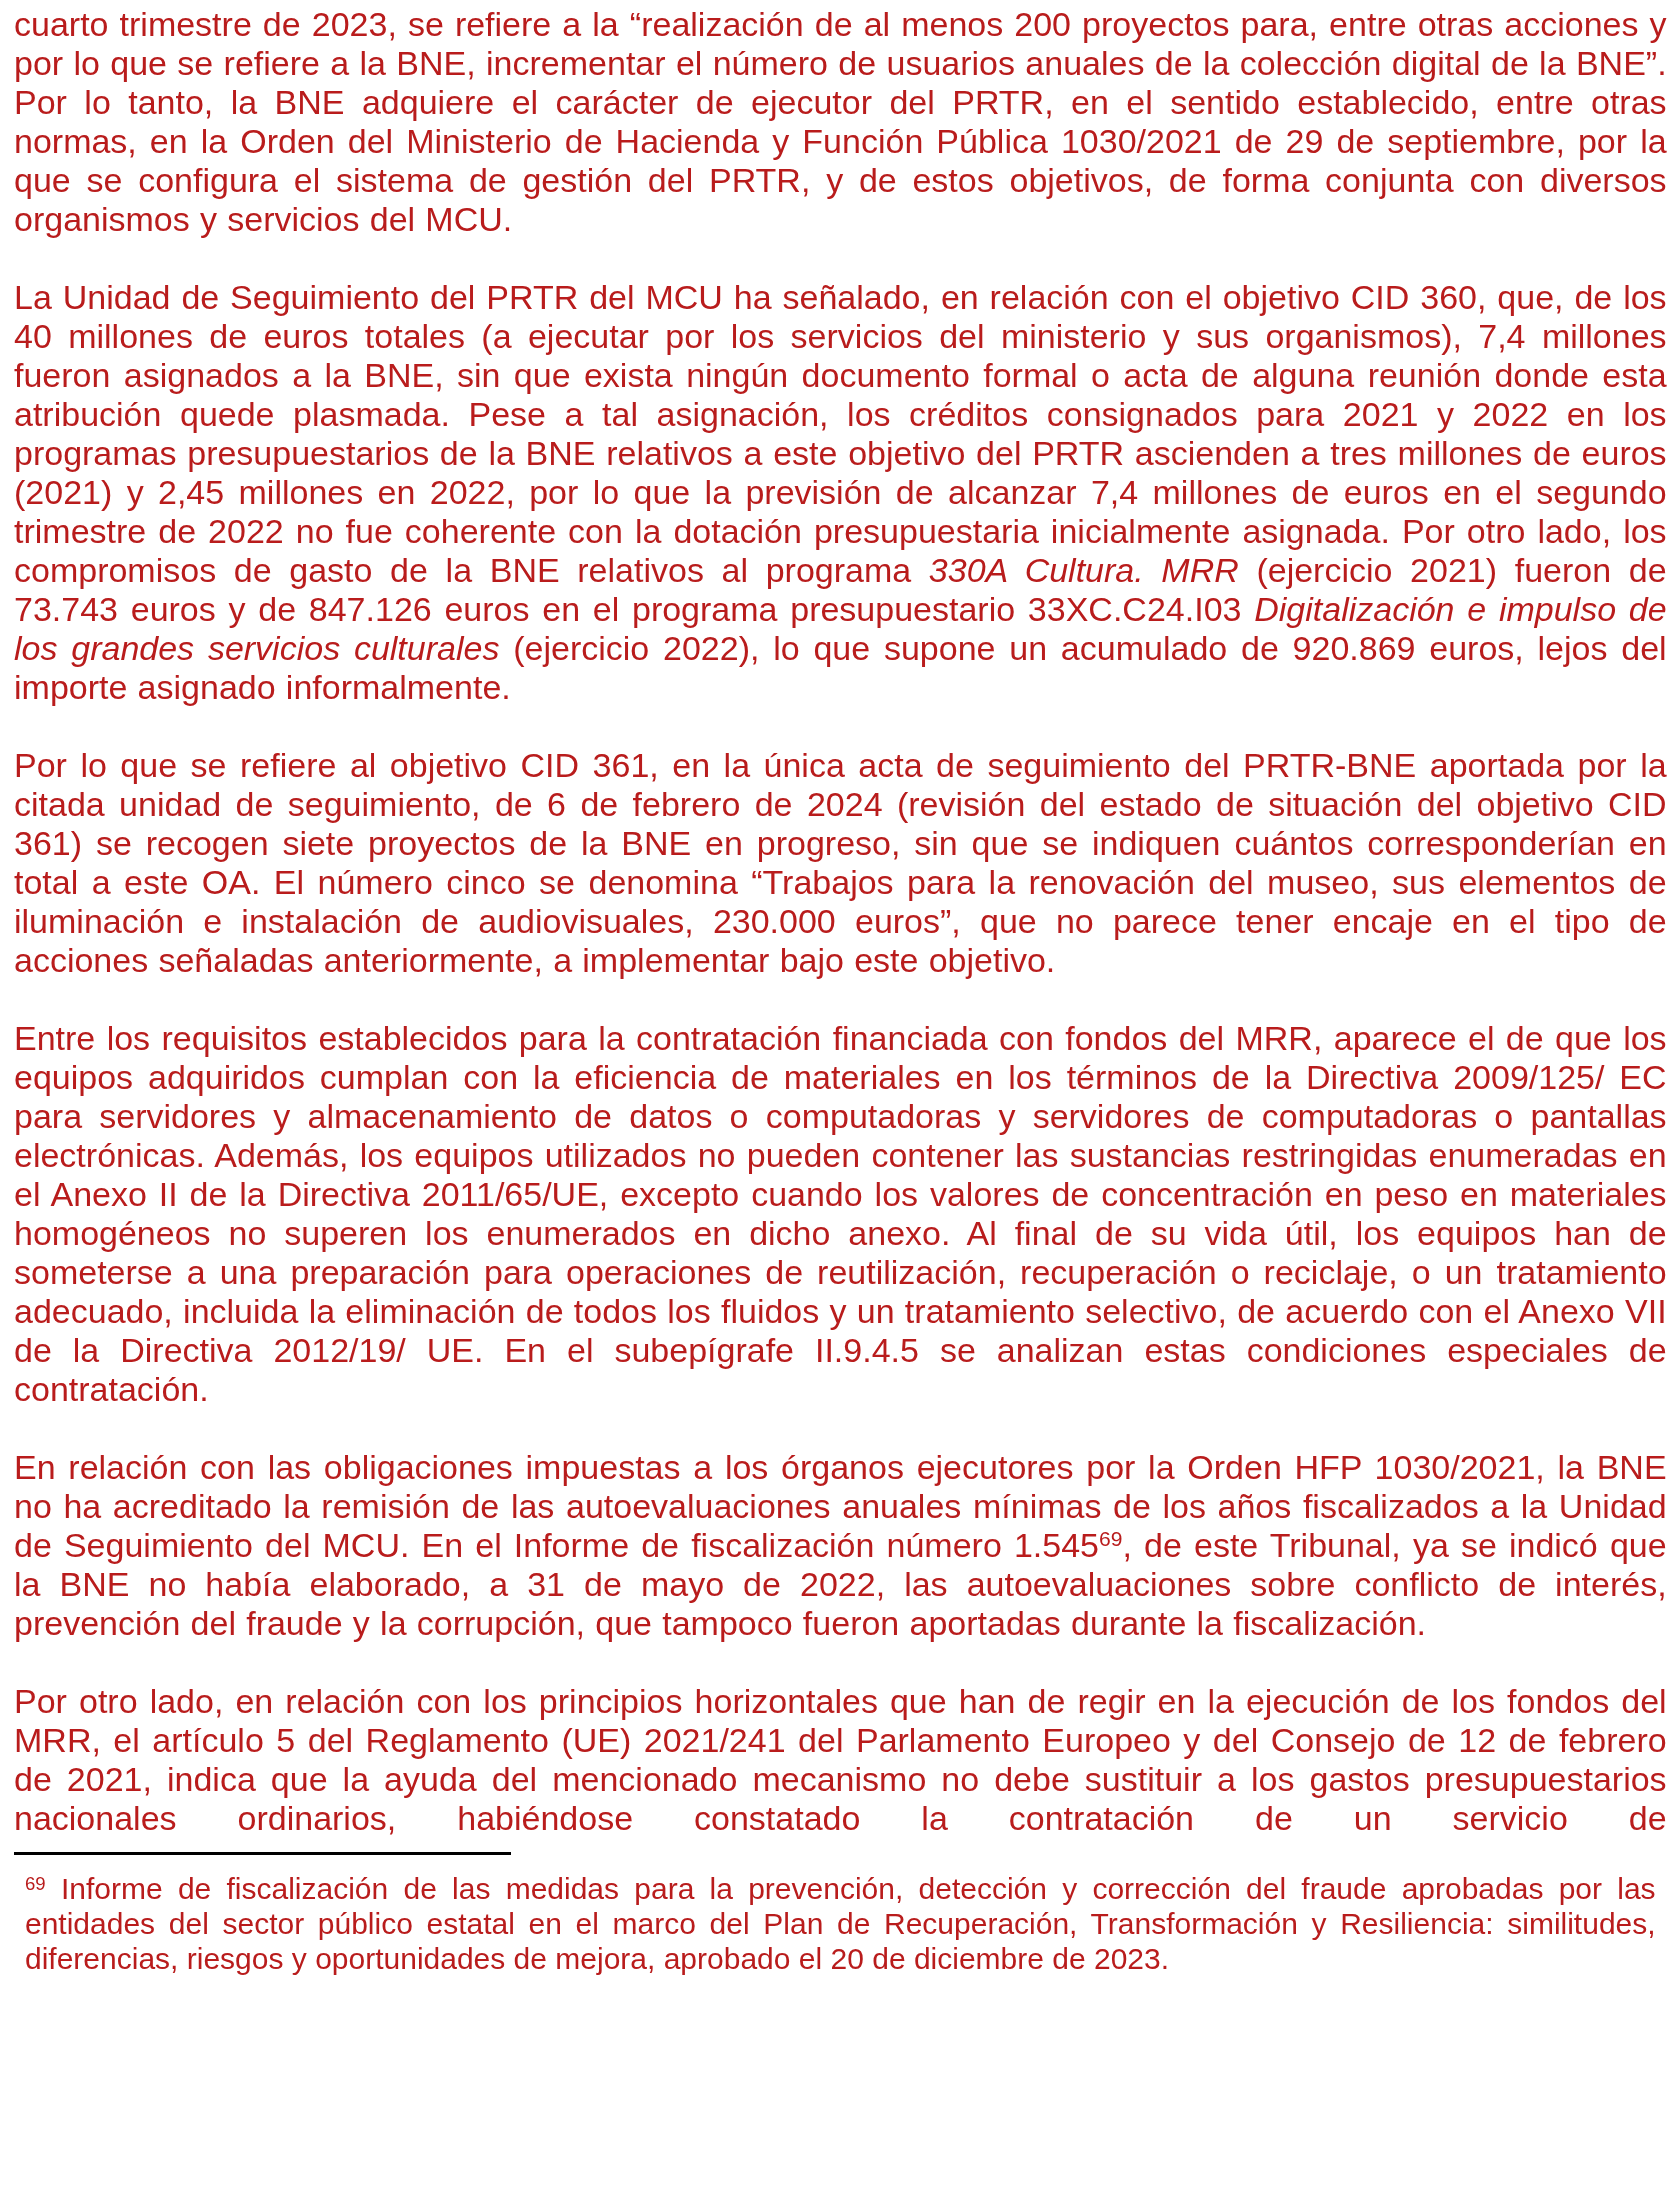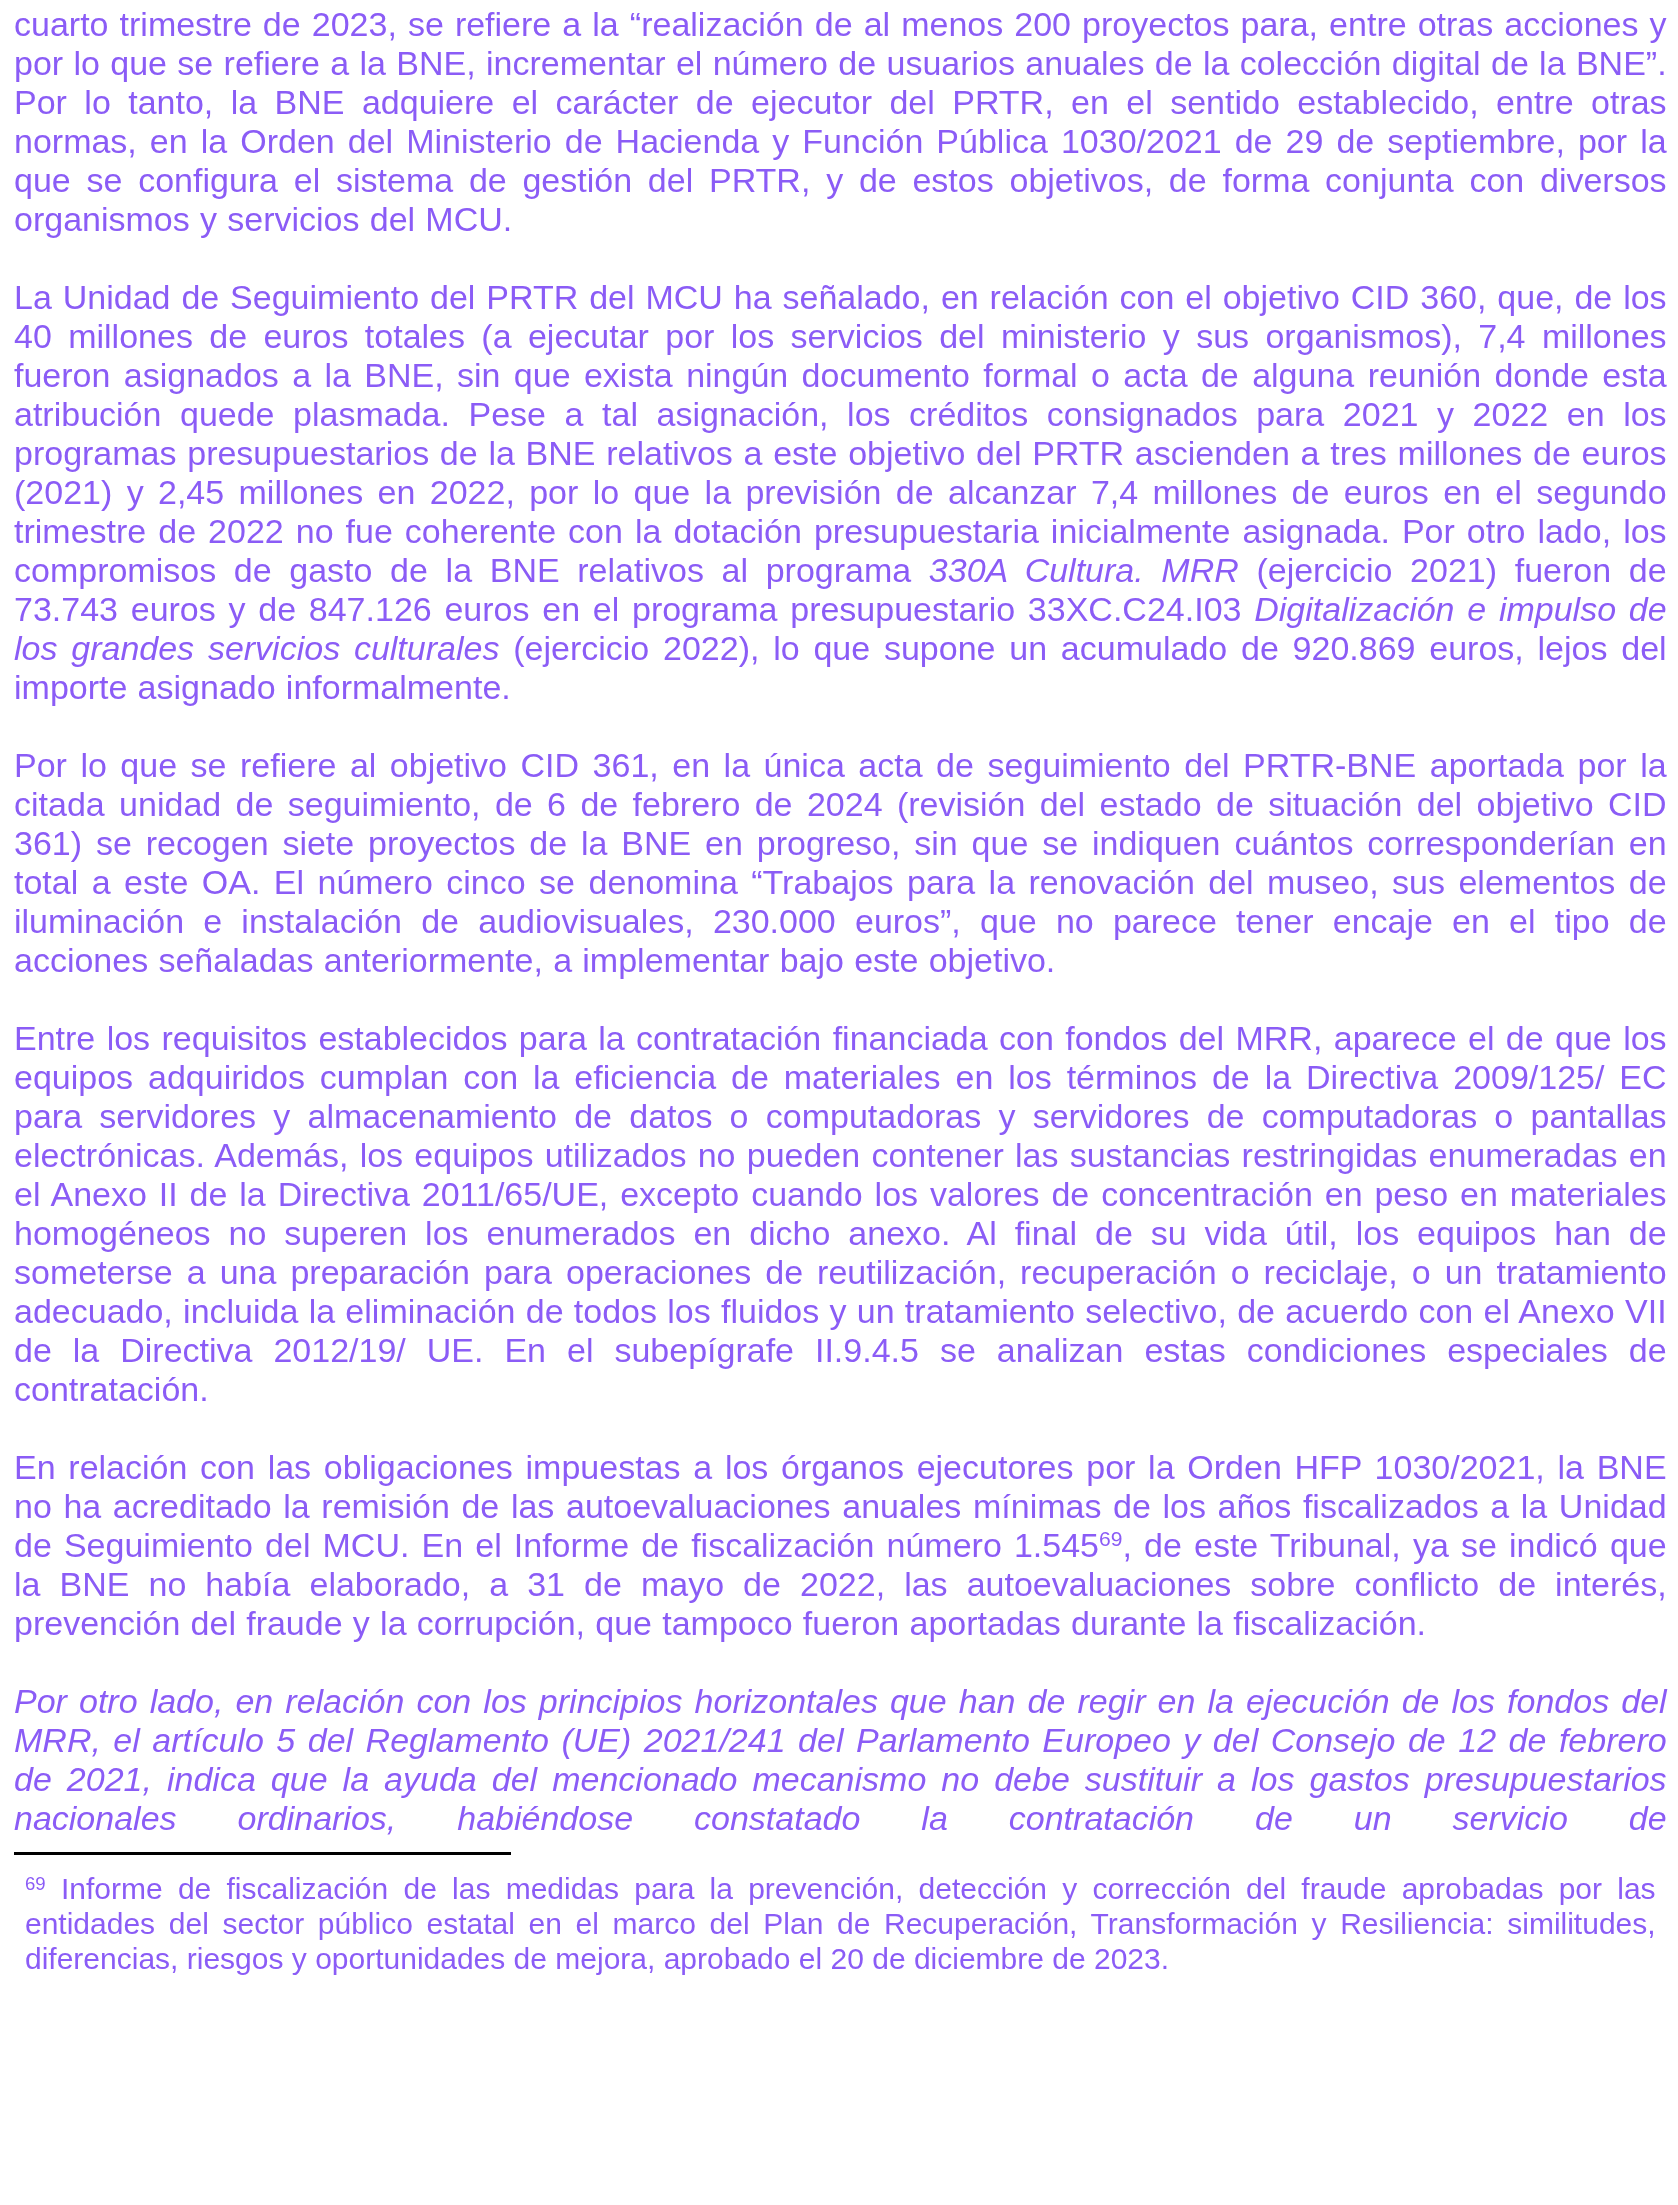--- a/index.html
+++ b/index.html
@@ -6,35 +6,34 @@
     margin: 0;
     padding: 0;
     background: #ffffff;
   }
   .page {
     position: relative;
     width: 1678px;
     height: 2205px;
     box-sizing: border-box;
     background: #ffffff;
-    color: #8b5cf6;
+    color: #b91c1c;
     font-family: "Liberation Sans", "DejaVu Sans", sans-serif;
     padding: 4.9px 11.4px 0 14px;
     overflow: hidden;
   }
   .doc-body p.para {
     margin: 0 0 39px 0;
     font-size: 34px;
     line-height: 39px;
     text-align: justify;
     word-spacing: 0.8px;
   }
   .doc-body p.para:last-child {
     margin-bottom: 0;
-    font-style: italic;
   }
   .doc-body p.justify-last {
     text-align-last: justify;
   }
   sup {
     font-size: 0.62em;
     line-height: 0;
     vertical-align: baseline;
     position: relative;
     top: -0.5em;

